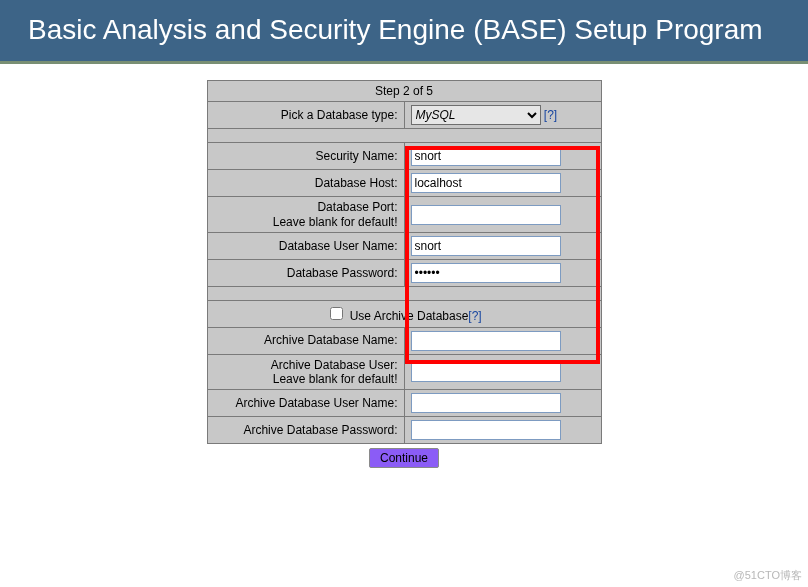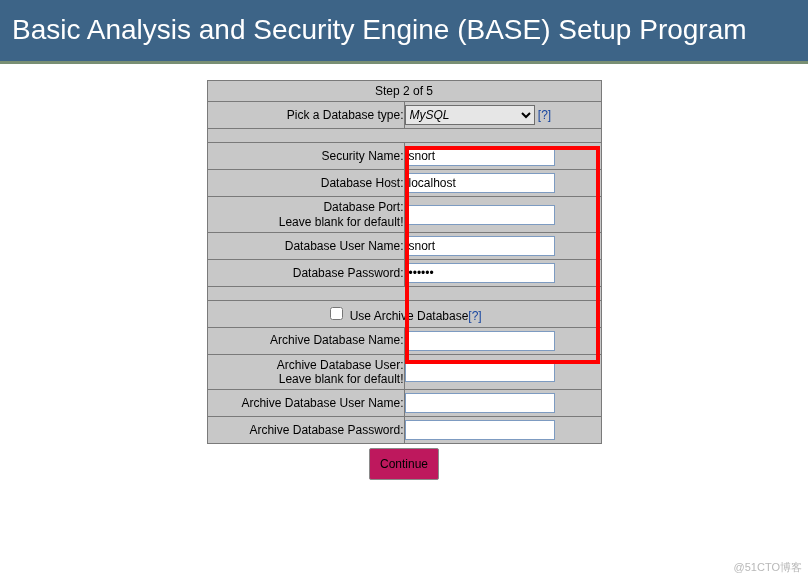--- a/index.html
+++ b/index.html
@@ -7,38 +7,38 @@
     margin: 0;
     font-family: Arial, Helvetica, sans-serif;
     background: #ffffff;
     width: 808px;
     height: 587px;
     position: relative;
   }
   .header {
     background: #3d6487;
     color: #ffffff;
-    padding: 12px 18px 14px 12px;
+    padding: 12px 18px 14px 28px;
     font-size: 28px;
     font-weight: 400;
     line-height: 1.25;
     border-bottom: 3px solid #798f74;
   }
   .form-wrap {
     margin: 16px auto 0 auto;
     width: 395px;
   }
   table.setup {
     border-collapse: collapse;
     width: 100%;
     background: #c8c8c8;
   }
   table.setup td {
     border: 1px solid #7a7a7a;
-    padding: 3px 0;
+    padding: 3px 6px;
     font-size: 12px;
     vertical-align: middle;
     line-height: 1.2;
   }
   td.step-title {
     text-align: center;
     font-size: 15px;
     padding: 3px;
   }
   td.label {
@@ -77,35 +77,35 @@
     color: #1846a0;
     font-size: 12px;
     cursor: pointer;
   }
   .continue-wrap {
     text-align: center;
     margin-top: 4px;
   }
   button.continue {
     font-size: 12px;
-    padding: 8px 10px;
-    background: #be185d;
+    padding: 2px 10px;
+    background: #8b5cf6;
     border: 1px solid #8a8a8a;
     border-radius: 2px;
     cursor: pointer;
   }
   .highlight-box {
     position: absolute;
     border: 4px solid #ff0000;
     pointer-events: none;
   }
   .watermark {
     position: absolute;
     right: 6px;
-    bottom: 12px;
+    bottom: 4px;
     font-size: 11px;
     color: #b8b8b8;
   }
 </style>
 </head>
 <body>
 
 <div class="header">
   <span>Basic Analysis and Security Engine (BASE) Setup Program</span>
 </div>

